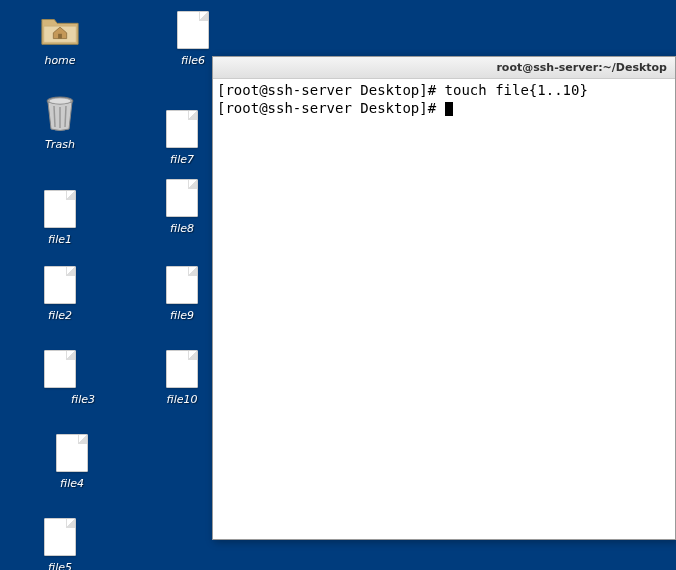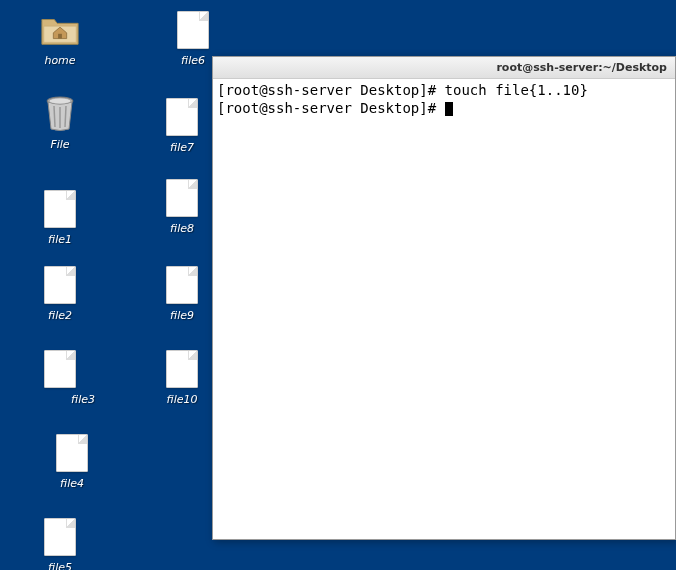--- a/index.html
+++ b/index.html
@@ -178,21 +178,21 @@
           <svg viewBox="0 0 36 38">
             <ellipse cx="18" cy="6" rx="13" ry="4" fill="#aaa" stroke="#777" stroke-width="1"></ellipse>
             <path d="M6 7 L9 34 Q18 37 27 34 L30 7 Q18 11 6 7 Z" fill="#ccc" stroke="#888" stroke-width="1"></path>
             <line x1="12" y1="11" x2="13" y2="32" stroke="#999" stroke-width="1.5"></line>
             <line x1="18" y1="12" x2="18" y2="33" stroke="#999" stroke-width="1.5"></line>
             <line x1="24" y1="11" x2="23" y2="32" stroke="#999" stroke-width="1.5"></line>
             <ellipse cx="18" cy="6" rx="11" ry="3" fill="#ddd" stroke="#888" stroke-width="0.5"></ellipse>
           </svg>
         </div>
       </div>
-      <div class="label">File</div>
+      <div class="label">Trash</div>
     </div>
 
     <div class="desktop-icon" style="top:189px; left:25px;">
       <div class="icon-img">
           <div class="file-icon"></div>
         </div>
       <div class="label">file1</div>
     </div>
 
     <div class="desktop-icon" style="top:265px; left:25px;">
@@ -223,21 +223,21 @@
       <div class="label">file5</div>
     </div>
 
     <div class="desktop-icon" style="top:10px; left:158px;">
       <div class="icon-img">
           <div class="file-icon"></div>
         </div>
       <div class="label">file6</div>
     </div>
 
-    <div class="desktop-icon" style="top:97px; left:147px;">
+    <div class="desktop-icon" style="top:109px; left:147px;">
       <div class="icon-img">
           <div class="file-icon"></div>
         </div>
       <div class="label">file7</div>
     </div>
 
     <div class="desktop-icon" style="top:178px; left:147px;">
       <div class="icon-img">
           <div class="file-icon"></div>
         </div>

